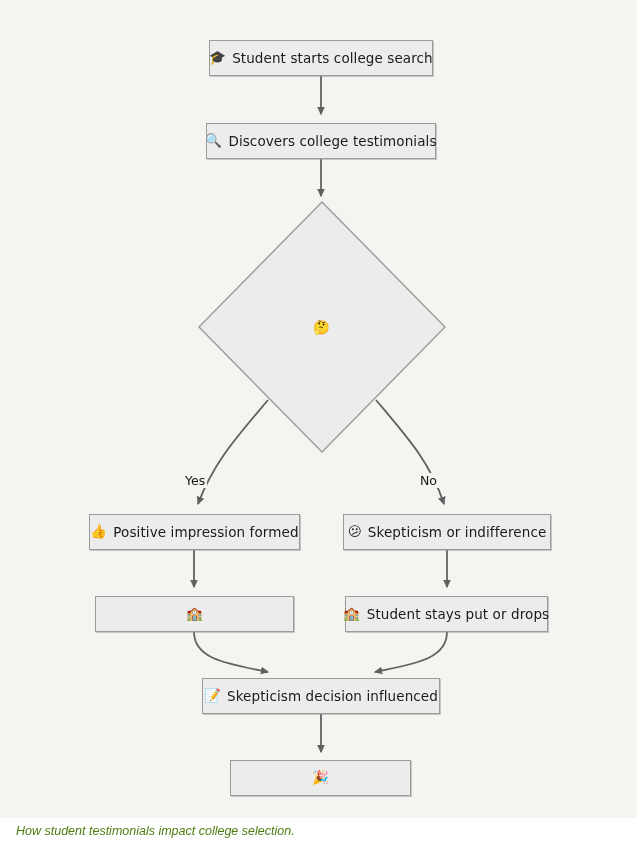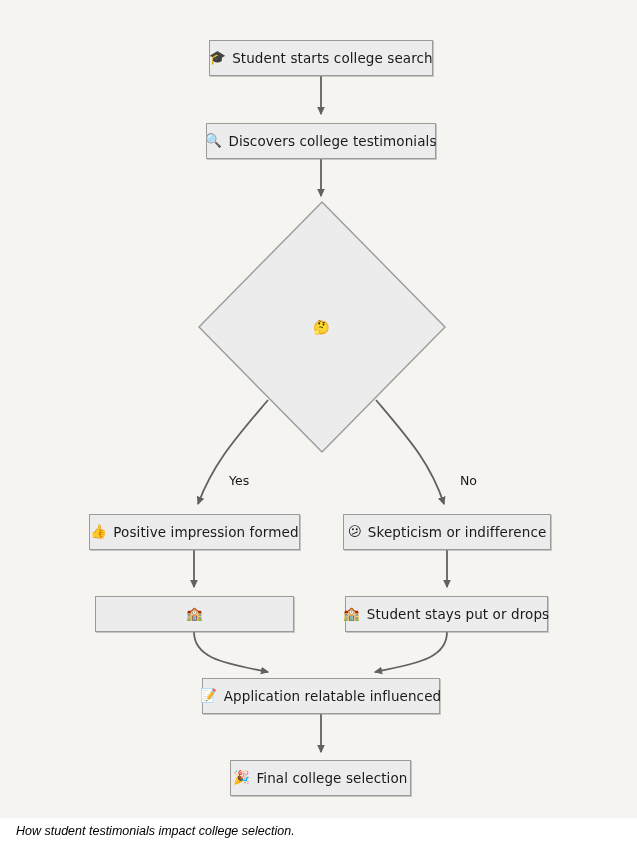--- a/index.html
+++ b/index.html
@@ -94,21 +94,21 @@
     padding: 0 2px;
     z-index: 3;
     white-space: nowrap;
   }
   #caption {
     position: absolute;
     left: 16px;
     top: 824px;
     font-size: 12.5px;
     font-style: italic;
-    color: #000000;
+    color: #4d7c0f;
     font-family: "Liberation Sans", sans-serif;
     white-space: nowrap;
   }
 </style>
 </head>
 <body>
 
 <div id="figure">
 
   <div id="canvas">
@@ -149,22 +149,22 @@
 
     <div class="decision" style="left:198px; top:201px; width:248px; height:252px;">
       <svg class="diamond-shape" viewBox="0 0 248 252" preserveAspectRatio="none">
         <polygon points="124,1 247,126 124,251 1,126" fill="#ececec" stroke="#9b9b9b" stroke-width="1.4"></polygon>
       </svg>
       <span class="dlabel">
         <span class="emoji">🤔</span>
       </span>
     </div>
 
-    <div class="edge-label" style="left:183px; top:473px;margin-left:44px;">Yes</div>
-    <div class="edge-label" style="left:458px; top:473px;">No</div>
+    <div class="edge-label" style="left:183px; top:473px;">Yes</div>
+    <div class="edge-label" style="left:418px; top:473px;">No</div>
 
     <div class="node" style="left:89px; top:514px; width:211px; height:36px;">
       <span class="label">
         <span class="emoji">👍</span>
         <span>Positive impression formed</span>
       </span>
     </div>
 
     <div class="node" style="left:343px; top:514px; width:208px; height:36px;">
       <span class="label">
@@ -182,28 +182,27 @@
     <div class="node" style="left:345px; top:596px; width:203px; height:36px;">
       <span class="label">
         <span class="emoji">🏫</span>
         <span>Student stays put or drops</span>
       </span>
     </div>
 
     <div class="node" style="left:202px; top:678px; width:238px; height:36px;">
       <span class="label">
         <span class="emoji">📝</span>
-        <span>Application relatable influenced</span>
+        <span>Skepticism decision influenced</span>
       </span>
     </div>
 
     <div class="node" style="left:230px; top:760px; width:181px; height:36px;">
       <span class="label">
         <span class="emoji">🎉</span>
-        <span>Final college selection</span>
       </span>
     </div>
 
   </div>
 
   <div id="caption">How student testimonials impact college selection.</div>
 
 </div>
 
 </body></html>

